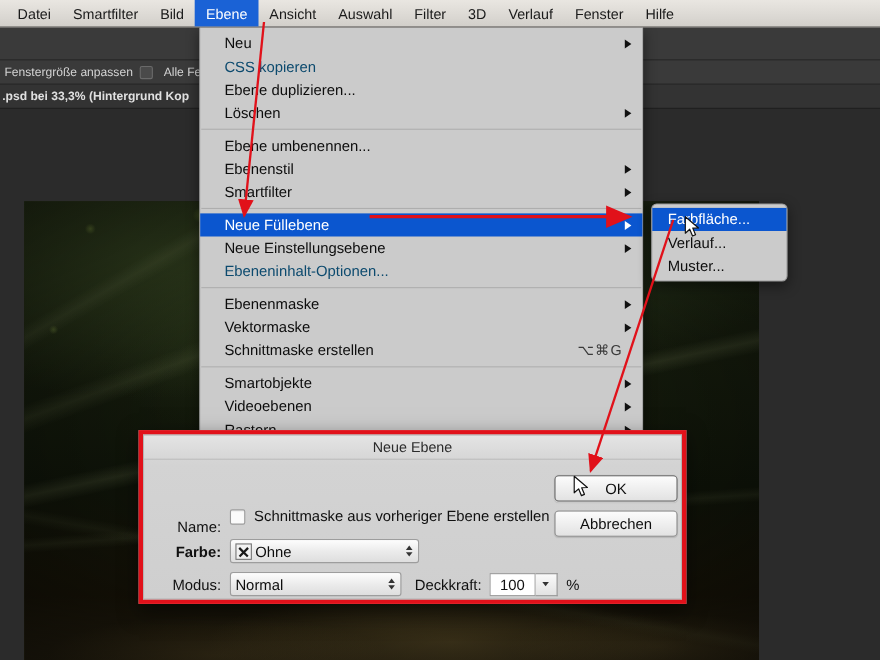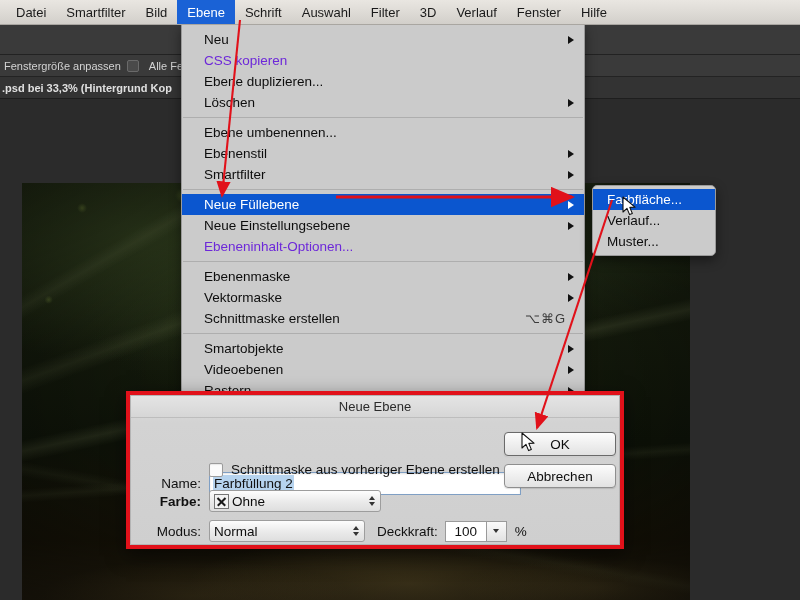--- a/index.html
+++ b/index.html
@@ -166,21 +166,21 @@
     letter-spacing: 1px;
   }
   .mi .arrow {
     margin-left: auto;
     width: 0; height: 0;
     border-left: 6px solid #111;
     border-top: 4.5px solid transparent;
     border-bottom: 4.5px solid transparent;
     margin-right: 2px;
   }
-  .mi.disabled { color: #6d28d9; }
+  .mi.disabled { color: #0c4a6e; }
   .mi.disabled .arrow { border-left-color: #a3a3a3; }
   .mi.sel {
     background: #0b56cf;
     color: #ffffff;
   }
   .mi.sel .arrow { border-left-color: #ffffff; }
   .sep {
     height: 1px;
     background: #aeaeae;
     margin: 4px 1px 4px 1px;
@@ -363,21 +363,21 @@
       <div class="menubar-item">
         <span>Smartfilter</span>
       </div>
       <div class="menubar-item">
         <span>Bild</span>
       </div>
       <div class="menubar-item active">
         <span>Ebene</span>
       </div>
       <div class="menubar-item">
-        <span>Schrift</span>
+        <span>Ansicht</span>
       </div>
       <div class="menubar-item">
         <span>Auswahl</span>
       </div>
       <div class="menubar-item">
         <span>Filter</span>
       </div>
       <div class="menubar-item">
         <span>3D</span>
       </div>
@@ -487,23 +487,20 @@
       </div>
     </div>
 
   <div id="neue-ebene-dialog">
     <div id="dlg-inner">
 
       <div id="dlg-title">Neue Ebene</div>
 
       <div class="dlg-row" style="left:14px; top:36px;margin-top:40px;">
         <span class="dlg-label" style="width:56px;">Name:</span>
-        <div id="name-input" style="margin-left:8px;">
-          <span class="selected-text">Farbfüllung 2</span>
-        </div>
       </div>
 
       <div class="dlg-row" style="left:78px; top:66px;">
         <span class="checkbox-box"></span>
         <span class="dlg-label" style="margin-left:8px;">Schnittmaske aus vorheriger Ebene erstellen</span>
       </div>
 
       <div class="dlg-row" style="left:14px; top:94px;">
         <span class="dlg-label" style="width:56px;font-weight:bold;">Farbe:</span>
         <div class="popup" style="width:172px; margin-left:8px;">

